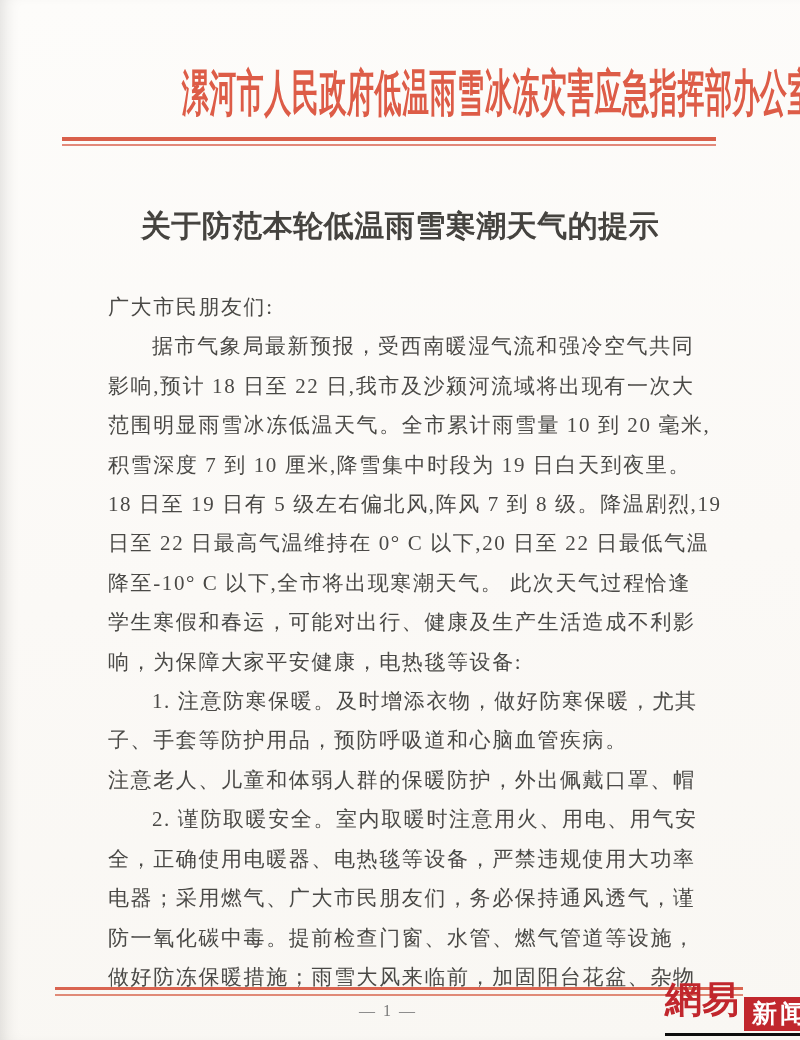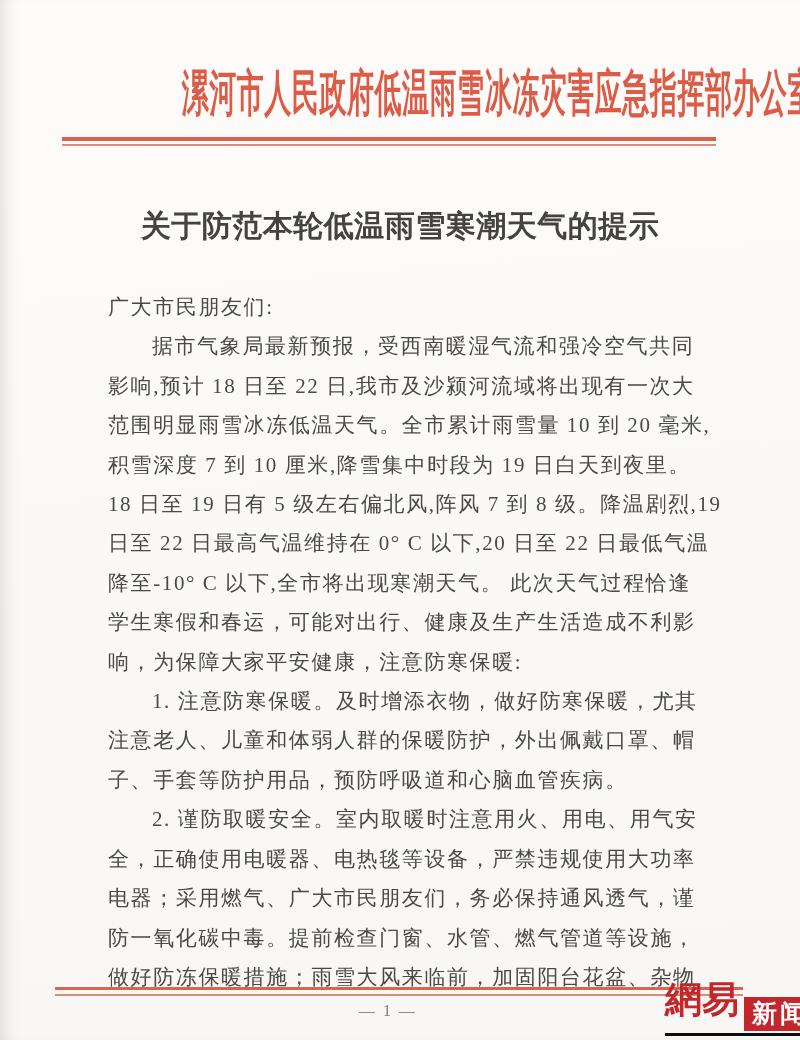--- a/index.html
+++ b/index.html
@@ -73,24 +73,24 @@
 <div class="body-block">
   <div class="bline">广大市民朋友们:</div>
   <div class="bline indent">据市气象局最新预报，受西南暖湿气流和强冷空气共同</div>
   <div class="bline">影响,预计 18 日至 22 日,我市及沙颍河流域将出现有一次大</div>
   <div class="bline">范围明显雨雪冰冻低温天气。全市累计雨雪量 10 到 20 毫米,</div>
   <div class="bline">积雪深度 7 到 10 厘米,降雪集中时段为 19 日白天到夜里。</div>
   <div class="bline">18 日至 19 日有 5 级左右偏北风,阵风 7 到 8 级。降温剧烈,19</div>
   <div class="bline">日至 22 日最高气温维持在 0° C 以下,20 日至 22 日最低气温</div>
   <div class="bline">降至-10° C 以下,全市将出现寒潮天气。 此次天气过程恰逢</div>
   <div class="bline">学生寒假和春运，可能对出行、健康及生产生活造成不利影</div>
-  <div class="bline">响，为保障大家平安健康，注意防寒保暖:</div>
+  <div class="bline">响，为保障大家平安健康，电热毯等设备:</div>
   <div class="bline indent">1. 注意防寒保暖。及时增添衣物，做好防寒保暖，尤其</div>
+  <div class="bline">子、手套等防护用品，预防呼吸道和心脑血管疾病。</div>
   <div class="bline">注意老人、儿童和体弱人群的保暖防护，外出佩戴口罩、帽</div>
-  <div class="bline">子、手套等防护用品，预防呼吸道和心脑血管疾病。</div>
   <div class="bline indent">2. 谨防取暖安全。室内取暖时注意用火、用电、用气安</div>
   <div class="bline">全，正确使用电暖器、电热毯等设备，严禁违规使用大功率</div>
   <div class="bline">电器；采用燃气、广大市民朋友们，务必保持通风透气，谨</div>
   <div class="bline">防一氧化碳中毒。提前检查门窗、水管、燃气管道等设施，</div>
   <div class="bline">做好防冻保暖措施；雨雪大风来临前，加固阳台花盆、杂物</div>
 </div>
 
 <div class="footer-rule">
   <div class="fr-a"></div>
   <div class="fr-gap"></div>

